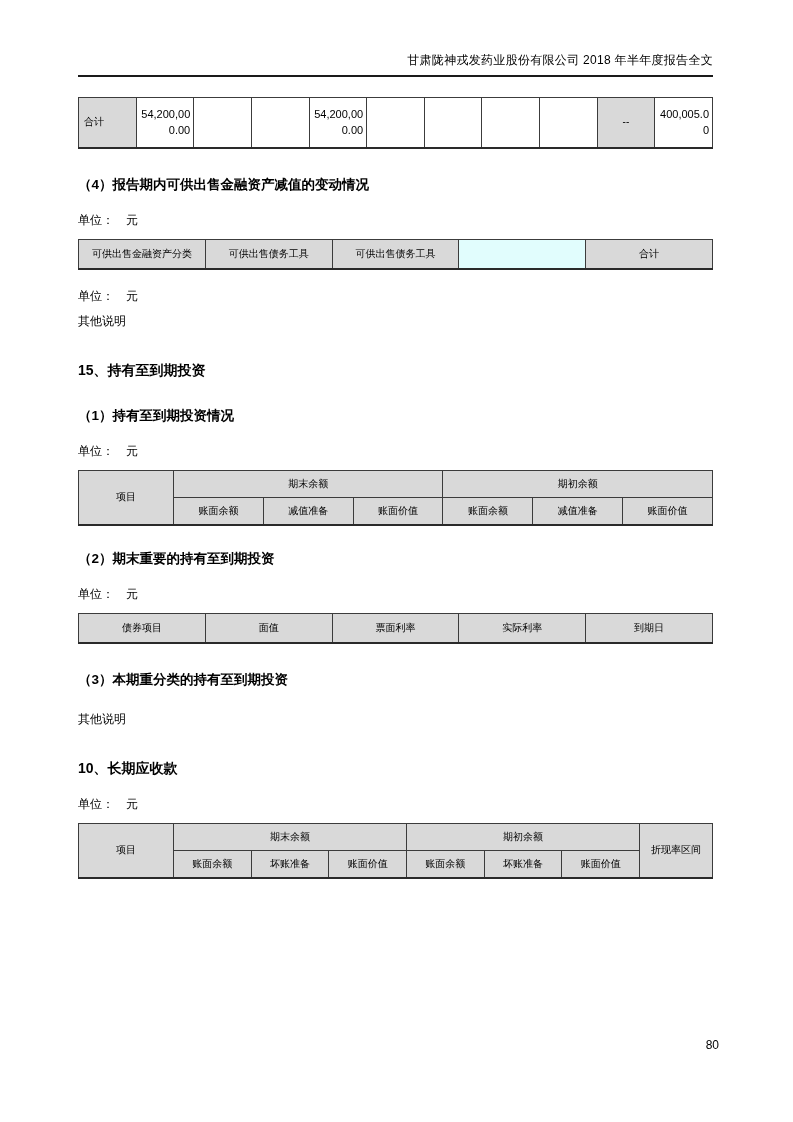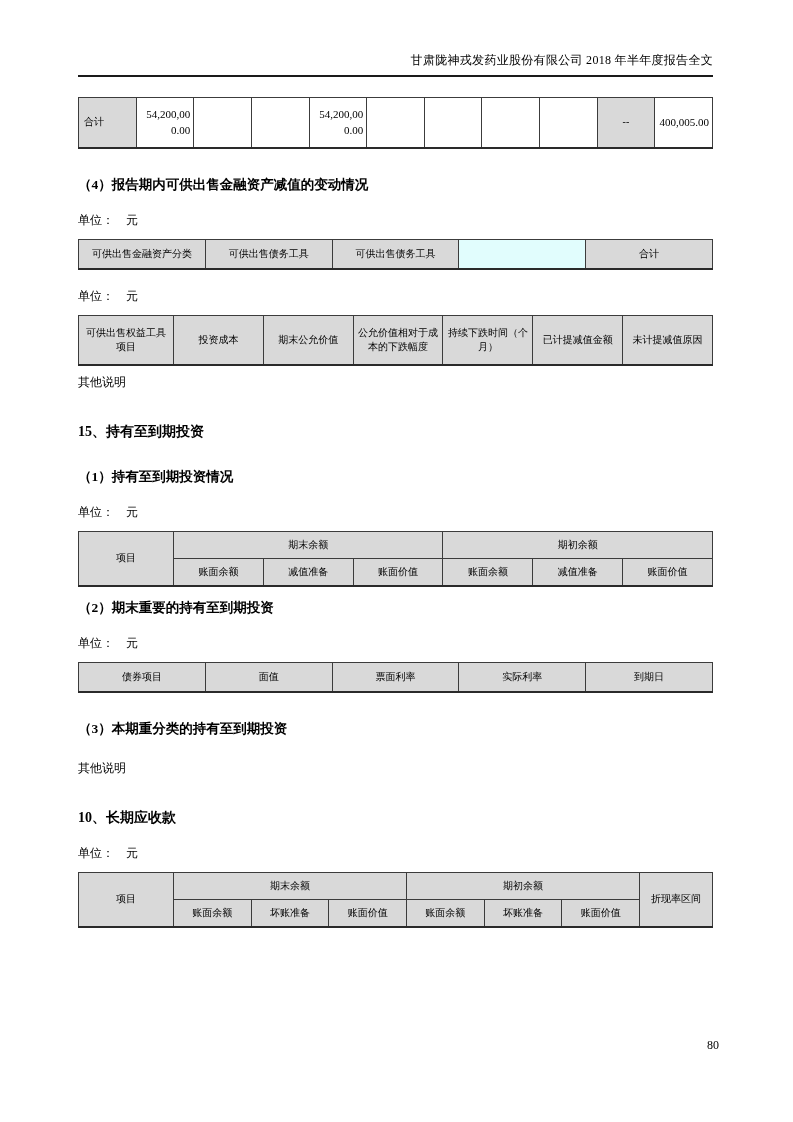--- a/index.html
+++ b/index.html
@@ -1,17 +1,17 @@
 <!DOCTYPE html>
 <html><head>
 <meta charset="utf-8">
 <style>
   html,body{margin:0;padding:0;background:#ffffff;}
   .page{position:relative;width:793px;height:1122px;background:#ffffff;overflow:hidden;
-        font-family:Liberation Serif, serif;color:#000;}
+        font-family:Liberation Sans, sans-serif;color:#000;}
   .content{position:absolute;left:78px;top:0;width:635px;}
   .page-header{padding-top:52px;padding-bottom:6px;text-align:right;font-size:12px;
                border-bottom:2px solid #1a1a1a;letter-spacing:0.3px;}
   .tbl{border-collapse:collapse;table-layout:fixed;width:100%;
        border-top:1px solid #3c3c3c;border-bottom:2px solid #2a2a2a;}
   .tbl th,.tbl td{border:1px solid #3c3c3c;font-size:10px;font-weight:normal;
                   padding:1px 3px;vertical-align:middle;overflow:hidden;line-height:1.45;}
   .tbl th{background:#d9d9d9;text-align:center;}
   .gray{background:#d9d9d9;}
   .cyan{background:#e1fdfd !important;}
@@ -19,21 +19,21 @@
   .carry td{height:47px;}
   .carry .lbl{text-align:left;padding-left:5px;}
   .carry .num{text-align:right;word-break:break-all;font-size:11px;}
   .carry .dash{text-align:center;}
   .h-num{margin-top:32px;font-size:14px;font-weight:bold;}
   .h-sub{margin-top:27px;font-size:13.5px;font-weight:bold;}
   .unit{margin-top:18px;font-size:12px;}
   .note{margin-top:8px;font-size:12px;}
   .note-lg{margin-top:22px;font-size:12px;}
   .mt10{margin-top:10px;}
-  .mt24{margin-top:12px;}
+  .mt24{margin-top:24px;}
   .row26 th,.row26 td{height:24px;}
   .row48 th{height:46px;}
   .rowhdr th{height:26px;}
   .pagenum{position:absolute;top:1038px;right:74px;font-size:12px;}
 </style>
 </head>
 <body>
 
 <div class="page">
   <div class="content">
@@ -68,42 +68,20 @@
         <th>可供出售金融资产分类</th>
         <th>可供出售债务工具</th>
         <th>可供出售债务工具</th>
         <th class="cyan"></th>
         <th>合计</th>
       </tr>
     </tbody>
       </table>
 
     <div class="unit">单位：　元</div>
-    <table class="tbl mt10 row48">
-      <colgroup>
-          <col style="width:95px">
-          <col>
-          <col>
-          <col>
-          <col>
-          <col>
-          <col>
-        </colgroup>
-      <tbody>
-          <tr>
-        <th>可供出售权益工具项目</th>
-        <th>投资成本</th>
-        <th>期末公允价值</th>
-        <th>公允价值相对于成本的下跌幅度</th>
-        <th>持续下跌时间（个月）</th>
-        <th>已计提减值金额</th>
-        <th>未计提减值原因</th>
-      </tr>
-    </tbody>
-      </table>
     <div class="note">其他说明</div>
 
     <div class="h-num">15、持有至到期投资</div>
     <div class="h-sub">（1）持有至到期投资情况</div>
     <div class="unit">单位：　元</div>
     <table class="tbl mt10 row26">
       <colgroup>
           <col style="width:95px">
           <col>
           <col>

